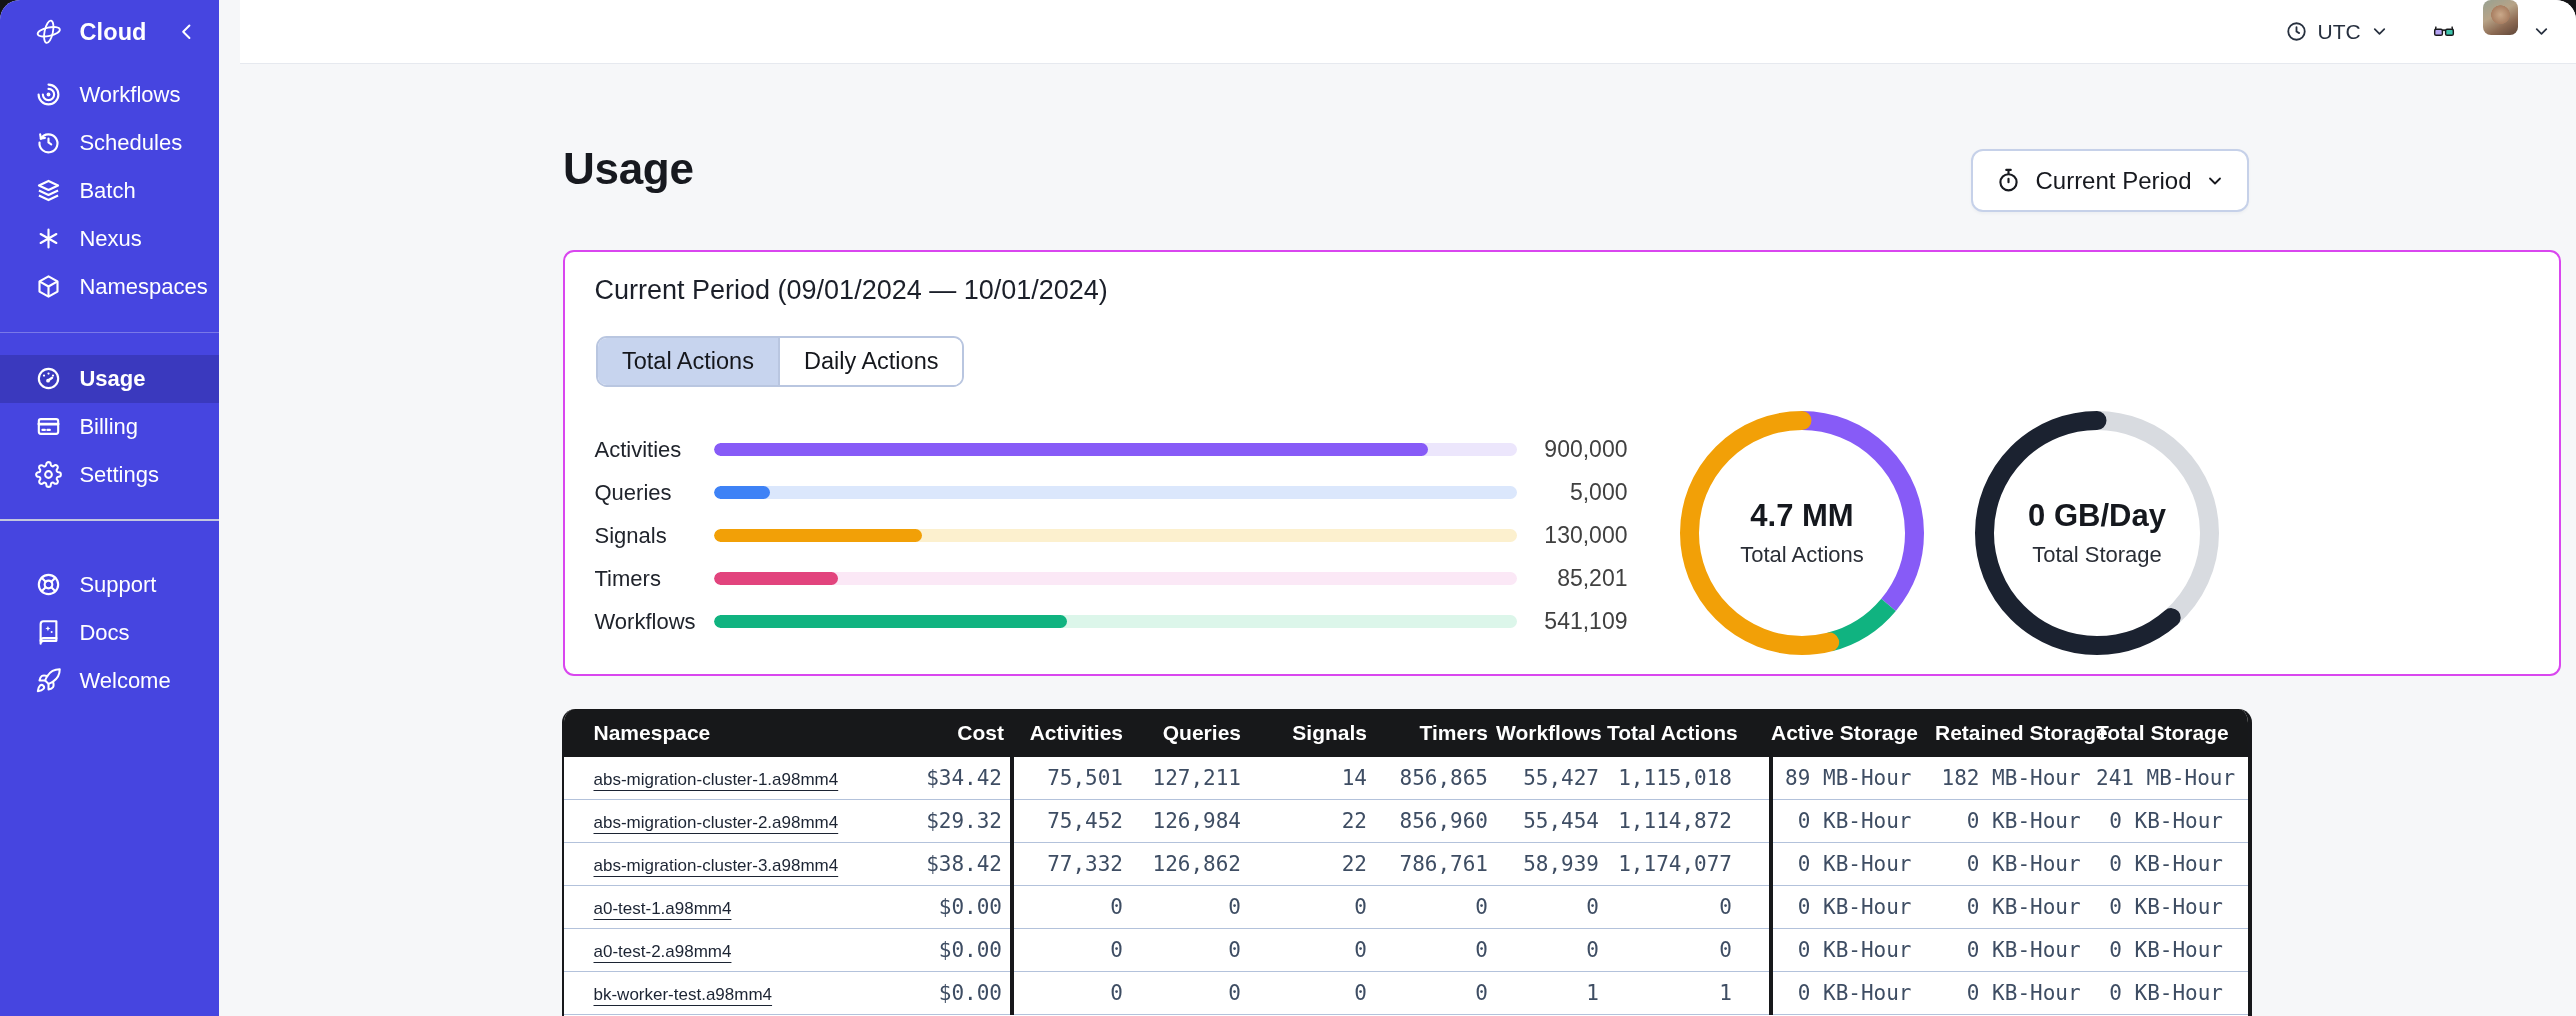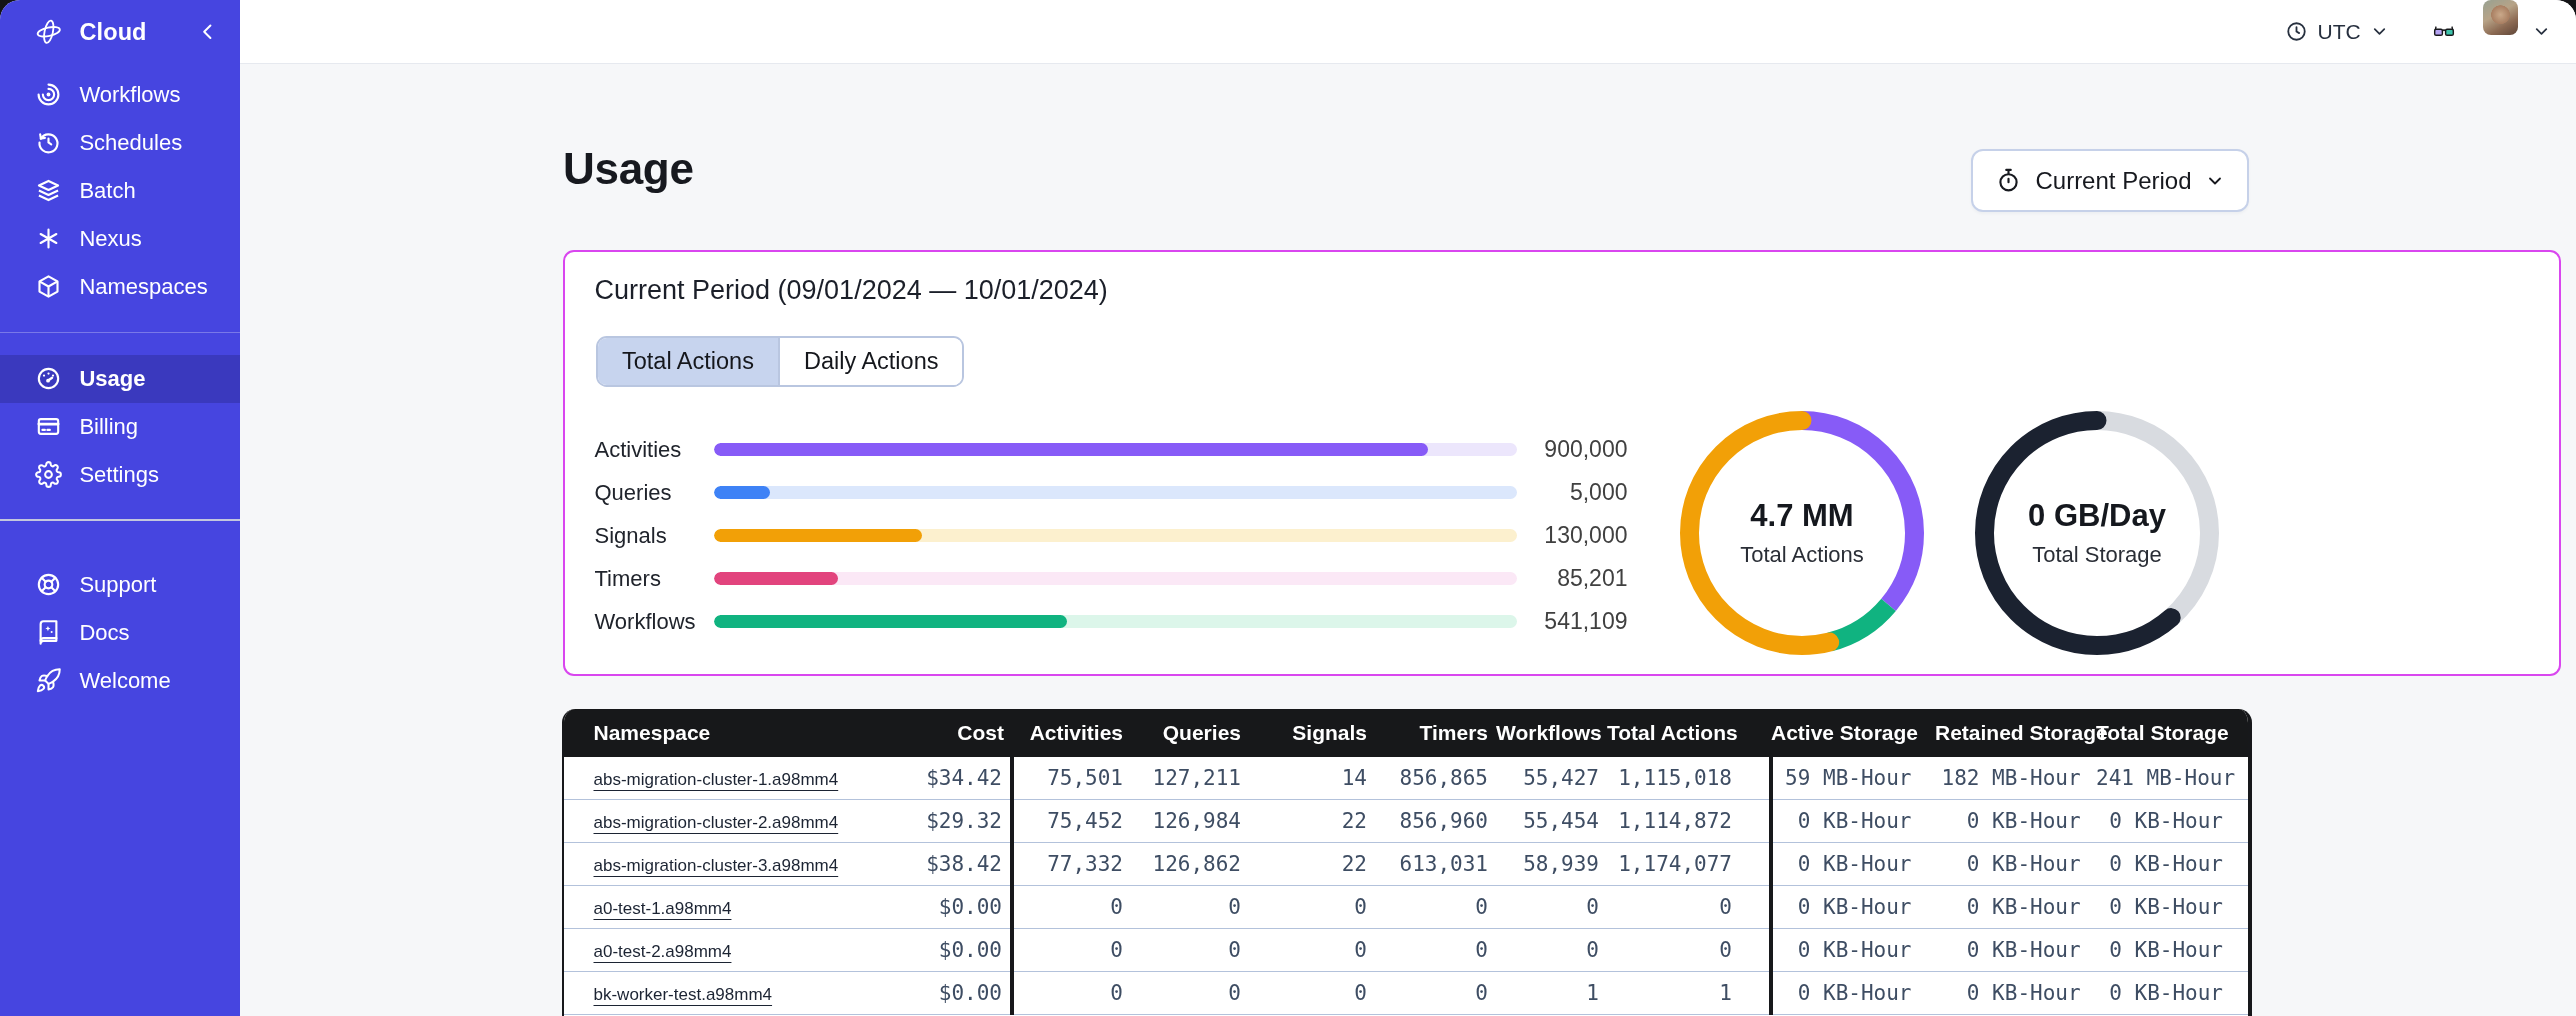--- a/index.html
+++ b/index.html
@@ -10,21 +10,21 @@
     -webkit-font-smoothing:antialiased;
   }
   .window{
     position:absolute;inset:0;
     border-radius:20px 20px 0 0;
     overflow:hidden;
     background:#F6F7F9;
   }
   
   .sidebar{
-    position:absolute;left:0;top:0;bottom:0;width:240px;
+    position:absolute;left:0;top:0;bottom:0;width:219px;
     background:#4645E0;color:#FFFFFF;
   }
   .sb-header{
     display:flex;align-items:center;height:64px;padding:0 17.4px 0 34px;
   }
   .sb-header .orbit{flex:0 0 auto;margin-right:16px;}
   .sb-header .sb-title{font-size:23.5px;font-weight:600;letter-spacing:0.1px;flex:1;}
   .sb-collapse{flex:0 0 auto;display:flex;align-items:center;justify-content:center;width:29.5px;height:29.5px;cursor:pointer;}
   .sb-nav{margin-top:6.7px;}
   .sb-item{
@@ -442,21 +442,21 @@
         <tbody>
           <tr>
             <td class="al"><a class="ns-link">abs-migration-cluster-1.a98mm4</a></td>
             <td class="ar">$34.42</td>
             <td class="ar gdiv">75,501</td>
             <td class="ar">127,211</td>
             <td class="ar">14</td>
             <td class="ar">856,865</td>
             <td class="ar">55,427</td>
             <td class="ar-ta">1,115,018</td>
-            <td class="ar-as gdiv">59 MB-Hour</td>
+            <td class="ar-as gdiv">89 MB-Hour</td>
             <td class="ar-rs">182 MB-Hour</td>
             <td class="ar-ts">241 MB-Hour</td>
           </tr>
           <tr>
             <td class="al"><a class="ns-link">abs-migration-cluster-2.a98mm4</a></td>
             <td class="ar">$29.32</td>
             <td class="ar gdiv">75,452</td>
             <td class="ar">126,984</td>
             <td class="ar">22</td>
             <td class="ar">856,960</td>
@@ -465,21 +465,21 @@
             <td class="ar-as gdiv">0 KB-Hour</td>
             <td class="ar-rs">0 KB-Hour</td>
             <td class="ar-ts">0 KB-Hour</td>
           </tr>
           <tr>
             <td class="al"><a class="ns-link">abs-migration-cluster-3.a98mm4</a></td>
             <td class="ar">$38.42</td>
             <td class="ar gdiv">77,332</td>
             <td class="ar">126,862</td>
             <td class="ar">22</td>
-            <td class="ar">613,031</td>
+            <td class="ar">786,761</td>
             <td class="ar">58,939</td>
             <td class="ar-ta">1,174,077</td>
             <td class="ar-as gdiv">0 KB-Hour</td>
             <td class="ar-rs">0 KB-Hour</td>
             <td class="ar-ts">0 KB-Hour</td>
           </tr>
           <tr>
             <td class="al"><a class="ns-link">a0-test-1.a98mm4</a></td>
             <td class="ar">$0.00</td>
             <td class="ar gdiv">0</td>

